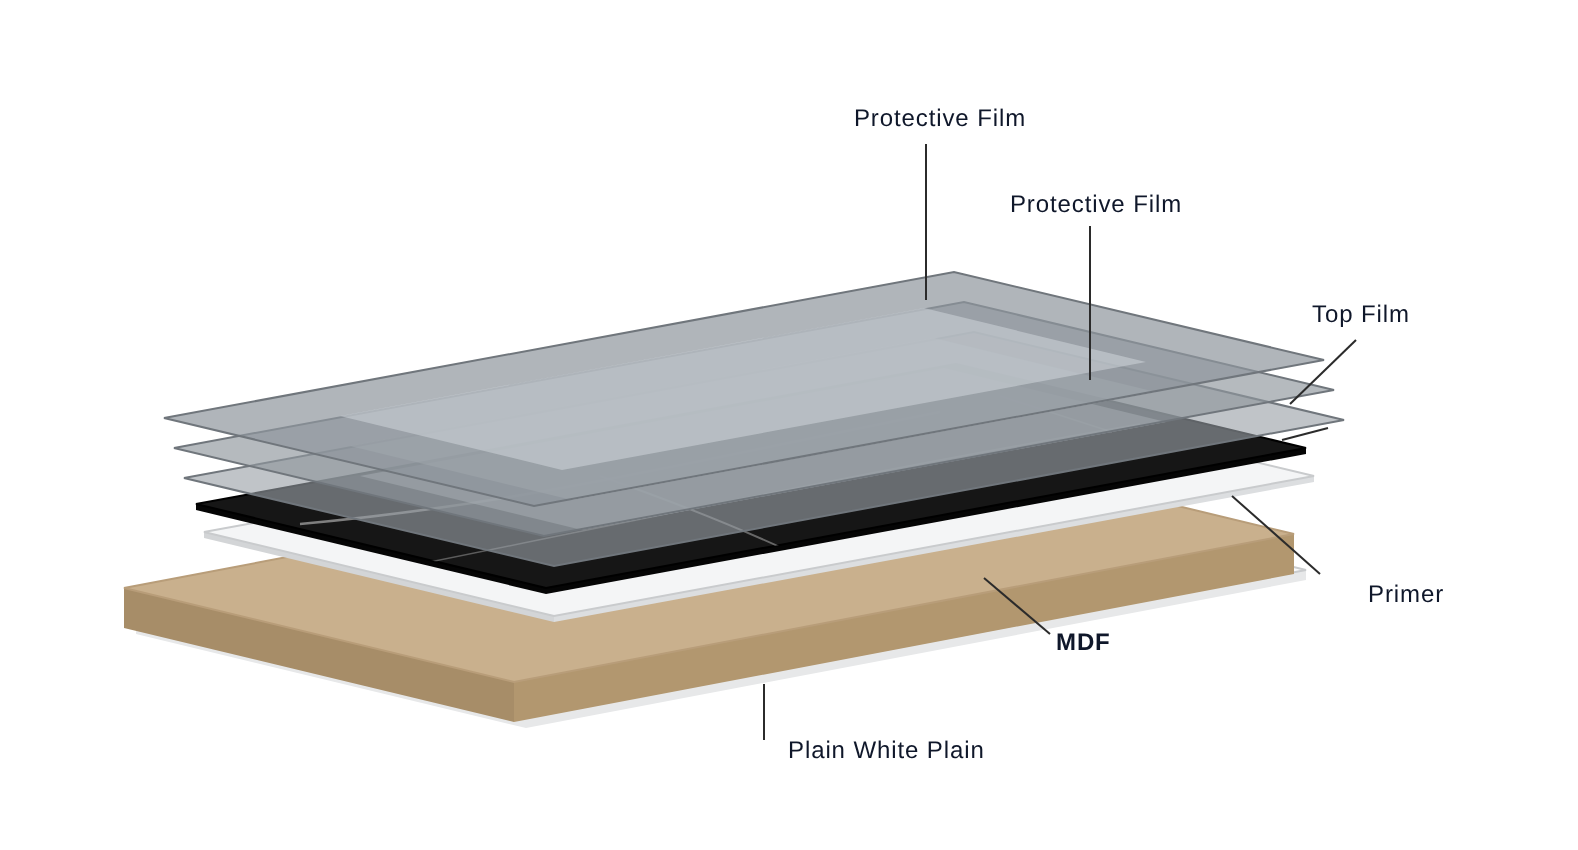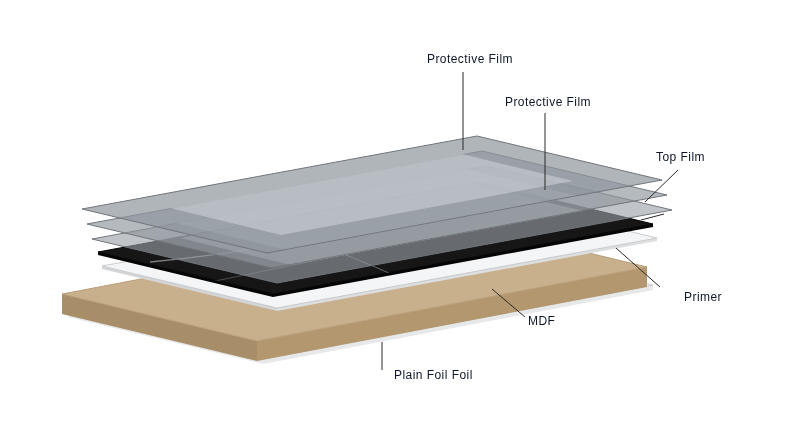--- a/index.html
+++ b/index.html
@@ -95,17 +95,17 @@
 
   <div class="label center" style="left:420px;top:52px;width:100px;">Protective Film</div>
 
   <div class="label center" style="left:498px;top:95px;width:100px;">Protective Film</div>
 
   <div class="label" style="left:656px;top:150px;">Top Film</div>
 
 
   <div class="label" style="left:640px;top:290px;margin-left:44px;">Primer</div>
 
-  <div class="label" style="left:528px;top:314px;">MDF</div>
+  <div class="label" style="left:528px;top:314px;font-weight:bold;">MDF</div>
 
-  <div class="label" style="left:394px;top:368px;">Plain Foil Foil</div>
+  <div class="label" style="left:394px;top:368px;">Plain White Plain</div>
 
 </div>
 
 </body></html>

